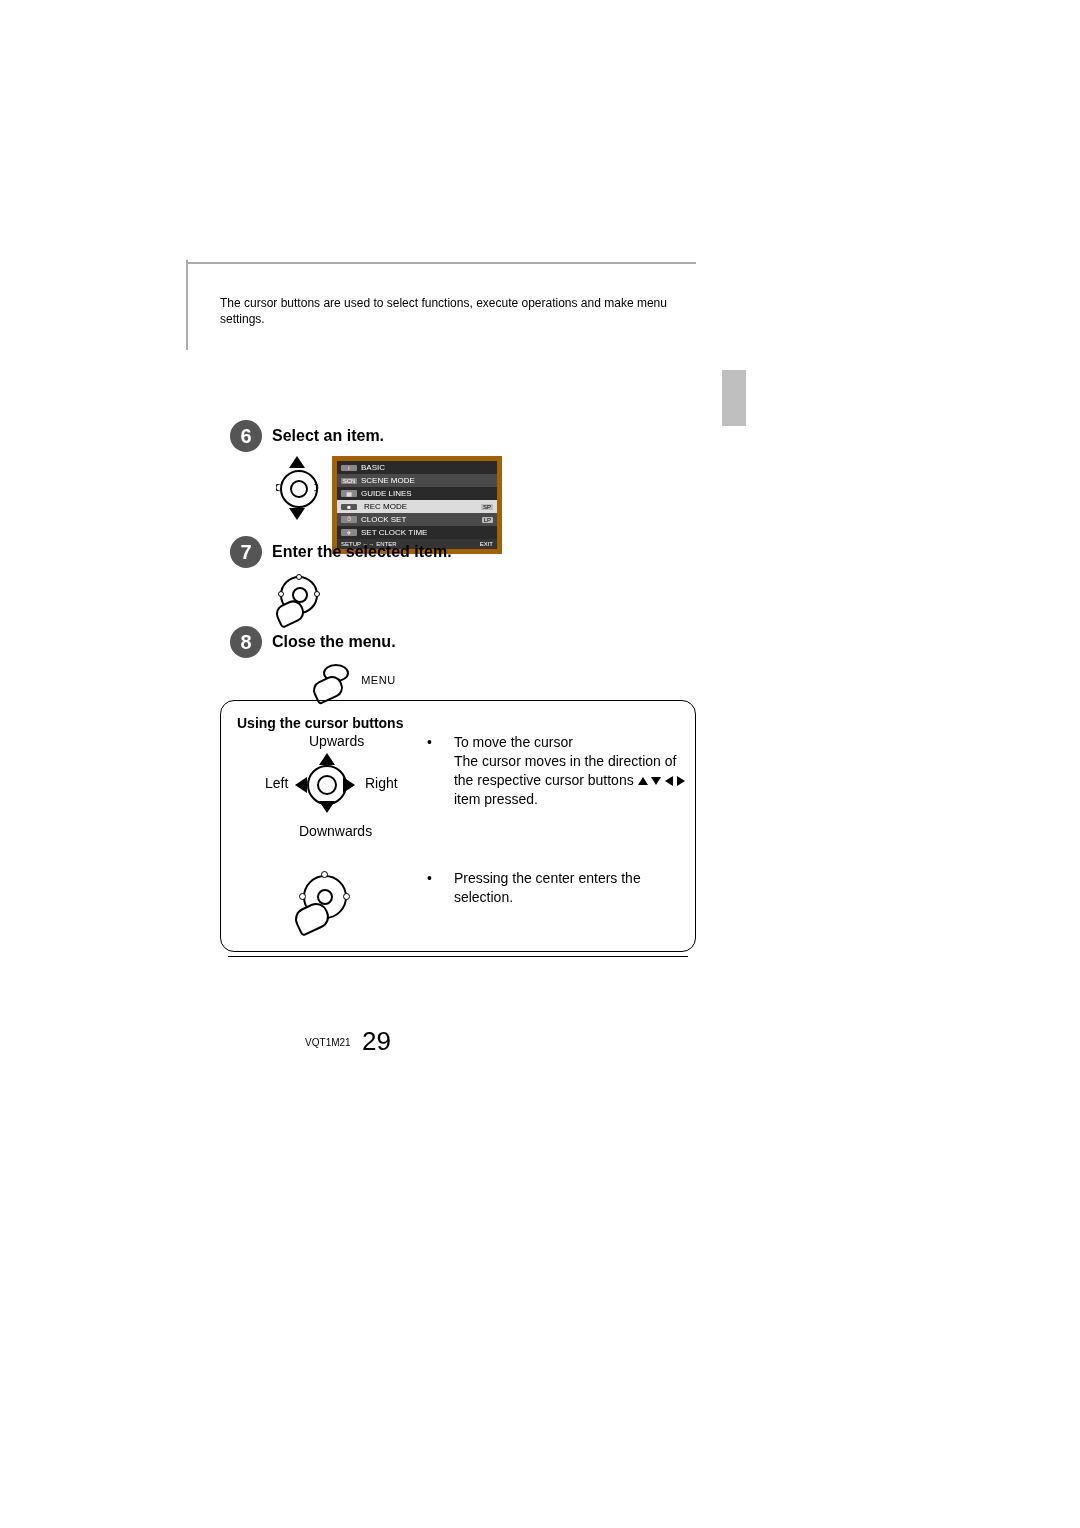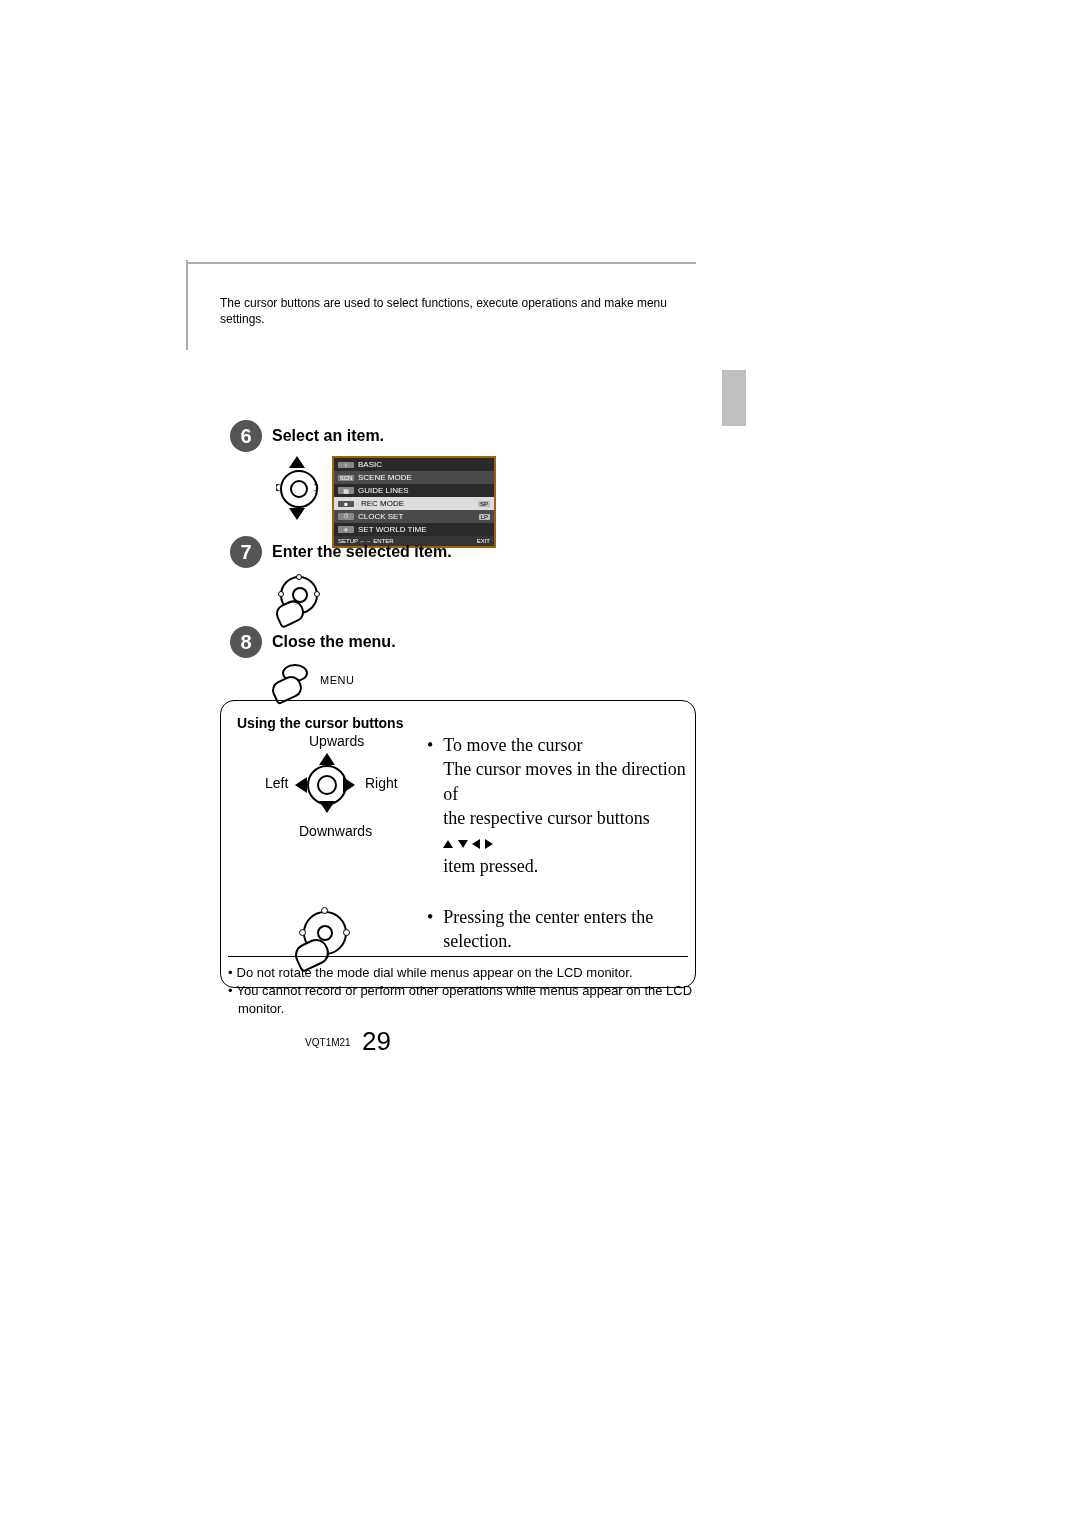--- a/index.html
+++ b/index.html
@@ -120,21 +120,21 @@
     border-right: 8px solid transparent;
   }
   .pad .tri.up   { top: 0; left: 15px; border-bottom: 12px solid #000; }
   .pad .tri.down { bottom: 0; left: 15px; border-top: 12px solid #000; }
 
   
   .osd {
     width: 160px;
     font-size: 8px;
     color: #fff;
-    border: 2px solid #a16207;
+    border: 5px solid #a16207;
   }
   .osd .row {
     padding: 2px 4px;
     display: flex;
     align-items: center;
     gap: 4px;
   }
   .osd .tag {
     display:inline-block;
     min-width:14px;
@@ -191,20 +191,21 @@
   }
 
   
   .step8 { top: 626px; }
   .step8 .body {
     margin-left: 44px;
     margin-top: 4px;
     display: flex;
     align-items: center;
     gap: 10px;
+    justify-content: flex-end;
   }
   .menu-btn {
     width: 36px; height: 36px; position: relative;
   }
   .menu-btn .oval {
     position:absolute; left:8px; top:2px; width:22px; height:14px;
     border:2px solid #000; border-radius:50%;
   }
   .menu-btn .finger {
     position:absolute; left:-2px; top:16px; width:26px; height:18px;
@@ -252,21 +253,21 @@
   .dpad .tri.n { top:-2px; left:22px; border-left:8px solid transparent; border-right:8px solid transparent; border-bottom:12px solid #000; }
   .dpad .tri.s { bottom:-2px; left:22px; border-left:8px solid transparent; border-right:8px solid transparent; border-top:12px solid #000; }
   .dpad .tri.w { left:-2px; top:22px; border-top:8px solid transparent; border-bottom:8px solid transparent; border-right:12px solid #000; }
   .dpad .tri.e { right:-2px; top:22px; border-top:8px solid transparent; border-bottom:8px solid transparent; border-left:12px solid #000; }
   .dlabel { position:absolute; font-size:14px; }
   .dlabel.up    { left:72px; top:0; }
   .dlabel.down  { left:62px; top:90px; }
   .dlabel.left  { left:28px; top:42px; }
   .dlabel.right { left:128px; top:42px; }
 
-  .bullet-row { display:flex; gap:6px; font-size:18px; line-height:1.35;font-family:Liberation Serif, serif; }
+  .bullet-row { display:flex; gap:18px; font-size:14px; line-height:1.35; }
   .bullet-dot::before { content: "\2022"; margin-right:4px; }
 
   .arrow-glyphs { white-space: nowrap; }
   .ag { display:inline-block; }
   .ag::before { content:""; display:inline-block; width:0;height:0; vertical-align:middle; }
   .ag.up::before    { border-left:5px solid transparent; border-right:5px solid transparent; border-bottom:8px solid #000; }
   .ag.down::before  { border-left:5px solid transparent; border-right:5px solid transparent; border-top:8px solid #000; }
   .ag.left::before  { border-top:5px solid transparent; border-bottom:5px solid transparent; border-right:8px solid #000; }
   .ag.right::before { border-top:5px solid transparent; border-bottom:5px solid transparent; border-left:8px solid #000; }
 
@@ -340,21 +341,21 @@
             <span>REC MODE</span>
             <span class="val">SP</span>
           </div>
         <div class="row r-mid">
             <span class="tag">⏱</span>
             <span>CLOCK SET</span>
             <span class="val">LP</span>
           </div>
         <div class="row r-dark">
             <span class="tag">✈</span>
-            <span>SET WORLD TIME</span>
+            <span>SET CLOCK TIME</span>
           </div>
         <div class="row r-foot">
             <span>SETUP ←→ ENTER</span>
             <span>EXIT</span>
           </div>
       </div>
     </div>
   </div>
 
   <div class="step step7">
@@ -439,23 +440,19 @@
         <div class="bullet-row">
           <span class="bullet-dot"></span>
           <span>Pressing the center enters the selection.</span>
         </div>
       </div>
     </div>
   </div>
 
   <div class="hr"></div>
 
-  <div class="notes">
-    <span class="bullet-dot">Do not rotate the mode dial while menus appear on the LCD monitor.</span>
-    <span class="bullet-dot">You cannot record or perform other operations while menus appear on the LCD monitor.</span>
-  </div>
 
   <div class="footer">
     <span class="code">VQT1M21</span>
     <span class="pno">29</span>
   </div>
 
 </div>
 
 </body></html>

